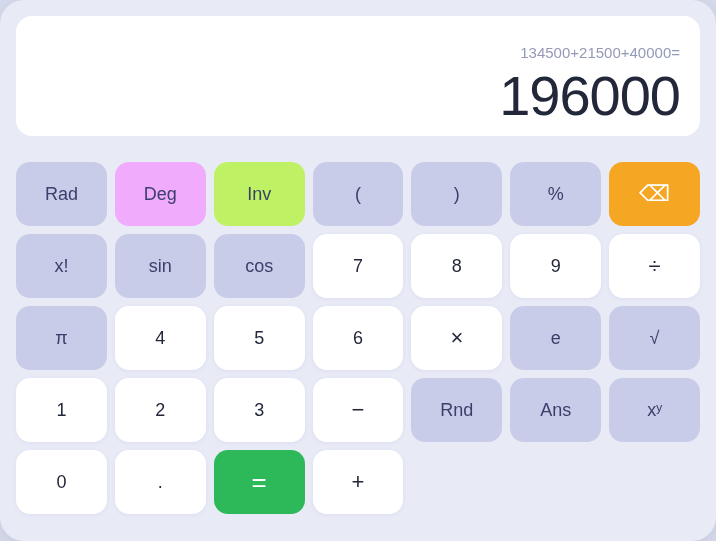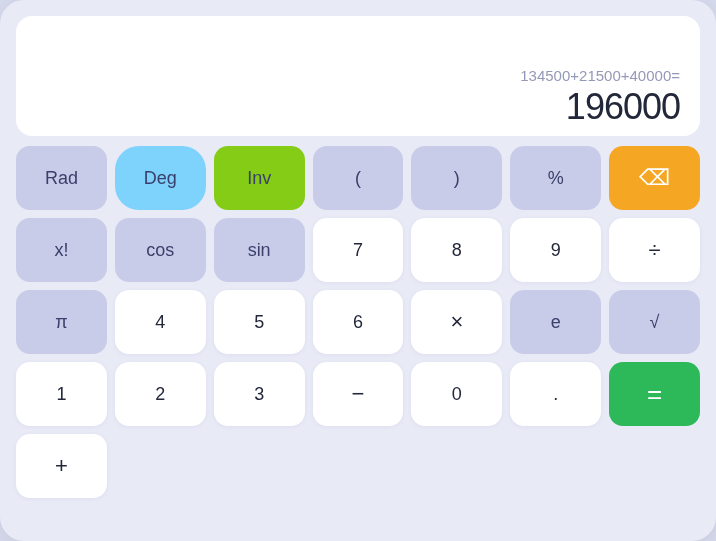--- a/index.html
+++ b/index.html
@@ -12,41 +12,41 @@
       font-family: -apple-system, BlinkMacSystemFont, 'Segoe UI', sans-serif;
     }
     .calculator {
       background: #e8eaf6;
       border-radius: 24px;
       padding: 16px;
       width: 716px;
       min-height: 541px;
       display: flex;
       flex-direction: column;
-      gap: 6px;
+      gap: 22px;
       box-shadow: 0 4px 24px rgba(0,0,0,0.10);
     }
     .display {
       background: #ffffff;
       border-radius: 16px;
       padding: 12px 20px 8px 20px;
       min-height: 120px;
       display: flex;
       flex-direction: column;
       justify-content: flex-end;
       align-items: flex-end;
       margin-bottom: 4px;
     }
     .display-expr {
       font-size: 15px;
       color: #9499b8;
       margin-bottom: 2px;
     }
     .display-value {
-      font-size: 36px;
+      font-size: 56px;
       font-weight: 400;
       color: #23273a;
       letter-spacing: -1px;
     }
     .buttons-grid {
       display: grid;
       grid-template-columns: repeat(7, 1fr);
       gap: 8px;
     }
     button {
@@ -81,26 +81,25 @@
       background: #f5a623;
       color: #ffffff;
       font-size: 22px;
     }
     .btn-equals {
       background: #2db85a;
       color: #ffffff;
       font-size: 26px;
     }
     .btn-deg {
-      background: #7dd3fc;
+      background: #f0abfc;
       color: #3a3f6b;
-      border-radius: 24px;
     }
     .btn-inv {
-      background: #84cc16;
+      background: #bef264;
       color: #3a3f6b;
     }
     .btn-paren {
       background: #c8cce8;
       color: #3a3f6b;
     }
   </style>
 </head>
 <body>
 
@@ -111,35 +110,38 @@
   </div>
   <div class="buttons-grid" id="buttons-container">
   <button class="btn-func">Rad</button>
       <button class="btn-deg">Deg</button>
       <button class="btn-inv">Inv</button>
       <button class="btn-paren">(</button>
       <button class="btn-paren">)</button>
       <button class="btn-paren">%</button>
       <button class="btn-backspace">⌫</button>
       <button class="btn-func">x!</button>
+      <button class="btn-func">sin</button>
       <button class="btn-func">cos</button>
-      <button class="btn-func">sin</button>
       <button class="btn-num">7</button>
       <button class="btn-num">8</button>
       <button class="btn-num">9</button>
       <button class="btn-op">÷</button>
       <button class="btn-func">π</button>
       <button class="btn-num">4</button>
       <button class="btn-num">5</button>
       <button class="btn-num">6</button>
       <button class="btn-op">×</button>
       <button class="btn-func">e</button>
       <button class="btn-func">√</button>
       <button class="btn-num">1</button>
       <button class="btn-num">2</button>
       <button class="btn-num">3</button>
       <button class="btn-op">−</button>
+      <button class="btn-func">Rnd</button>
+      <button class="btn-func">Ans</button>
+      <button class="btn-func">xʸ</button>
       <button class="btn-num">0</button>
       <button class="btn-num">.</button>
       <button class="btn-equals">=</button>
       <button class="btn-op">+</button>
     </div>
 </div>
 
 </body></html>

